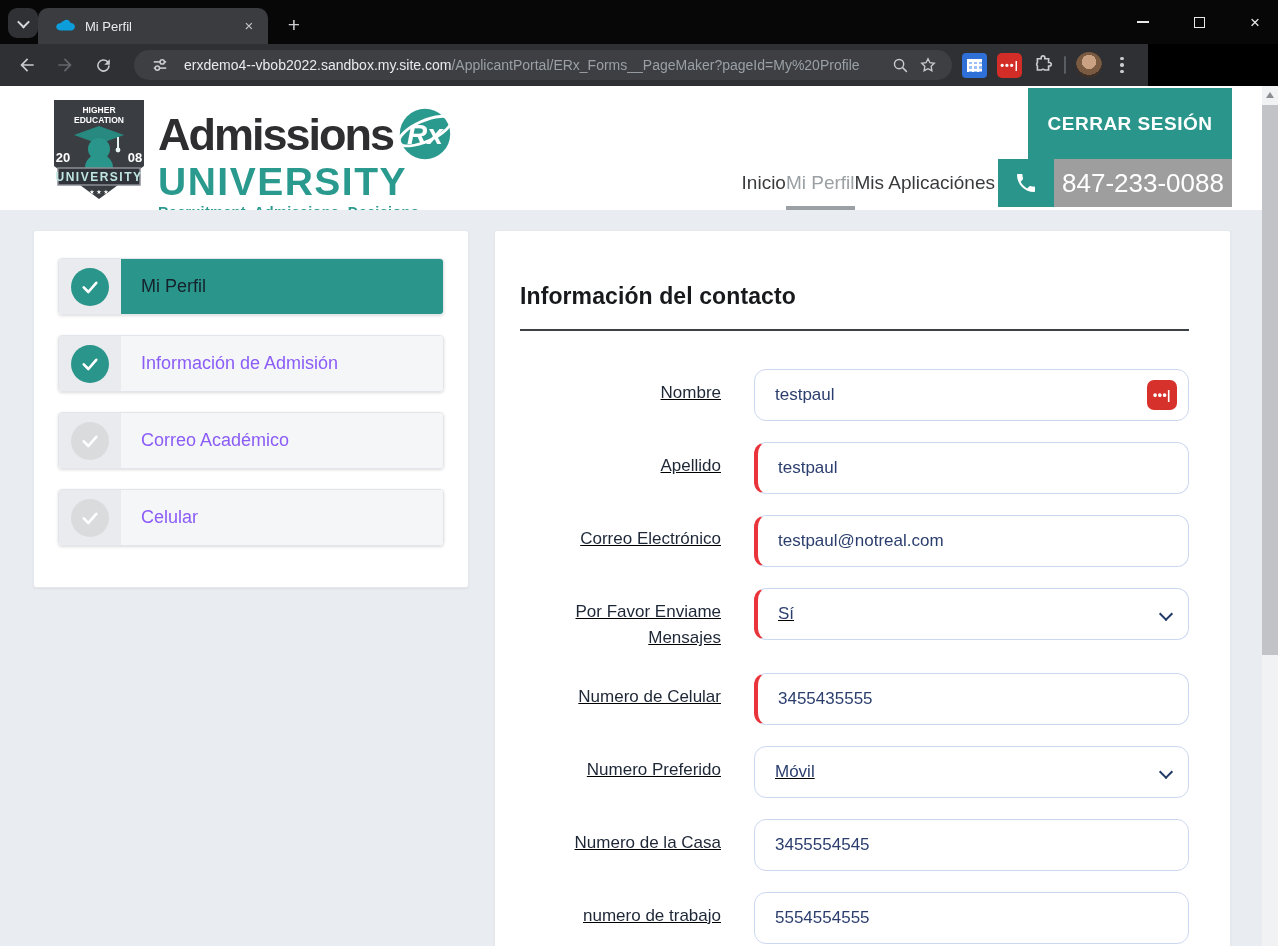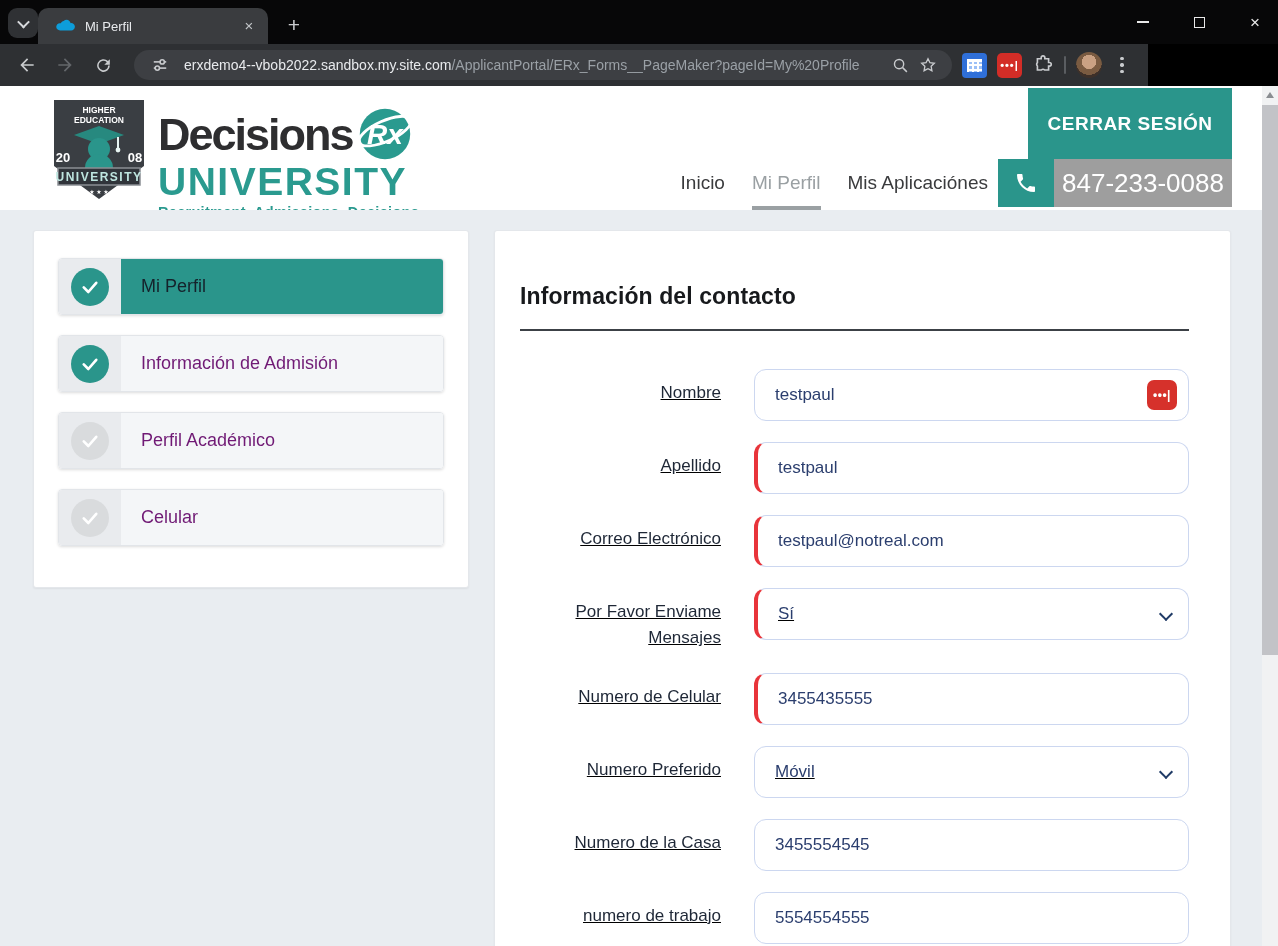--- a/index.html
+++ b/index.html
@@ -58,21 +58,21 @@
   .site-header { position:absolute; left:0; top:0; width:1262px; height:124px; background:#fff; }
   .logo { position:absolute; left:48px; top:10px; display:flex; align-items:flex-start; }
   .crest { width:102px; height:106px; }
   .wordmark { margin-left:8px; padding-top:10px; }
   .wm-row1 { display:flex; align-items:center; }
   .wm-enrollment { font-size:45px; font-weight:bold; letter-spacing:-2px; color:#2e2e30; line-height:1; }
   .rx-badge { width:56px; height:56px; margin-left:4px; }
   .wm-university { font-size:39px; font-weight:bold; letter-spacing:1.5px; color:#2a9a8f; line-height:1.02; }
   .wm-tagline { font-size:14.5px; font-weight:bold; color:#2a9a8f; letter-spacing:.3px; margin-top:2px; }
 
-  .main-nav { position:absolute; right:274px; bottom:0; display:flex; gap:27px; }
+  .main-nav { position:absolute; right:267px; bottom:0; display:flex; }
   .main-nav .nav-item { font-size:19px; color:#3a3b3d; padding-bottom:12px; border-bottom:4px solid transparent; }
   .main-nav .nav-item.active { color:#9aa0a3; border-bottom-color:#9aa0a3; }
 
   .logout-btn { position:absolute; top:2px; right:30px; width:204px; height:71px; background:#2a958b;
                 color:#fff; font-weight:bold; font-size:19px; letter-spacing:.5px;
                 display:flex; align-items:center; justify-content:center; }
   .phone-row { position:absolute; top:73px; right:30px; height:48px; display:flex; }
   .phone-btn { width:56px; height:48px; background:#2a958b; display:flex; align-items:center; justify-content:center; }
   .phone-num { width:178px; height:48px; background:#9e9e9e; color:#fff; font-size:26px;
                display:flex; align-items:center; justify-content:center; }
@@ -81,21 +81,21 @@
 
   .steps-card { position:absolute; left:33px; top:20px; width:436px; height:358px; background:#fff;
                 border:1px solid #e4e7eb; border-radius:3px; box-shadow:0 1px 2px rgba(0,0,0,.06); padding:27px 24px; }
   .step { display:flex; height:57px; margin-bottom:20px; border:1px solid #e2e5e9; border-radius:4px;
           box-shadow:0 1px 3px rgba(0,0,0,.14); overflow:hidden; }
   .step-icon-cell { width:62px; background:#e9ebee; display:flex; align-items:center; justify-content:center; flex:none; }
   .step-check { width:38px; height:38px; border-radius:50%; display:flex; align-items:center; justify-content:center; }
   .step-check.done { background:#2a958b; }
   .step-check.pending { background:#d9dbdd; }
   .step-label-cell { flex:1; background:#f4f6f8; display:flex; align-items:center; padding-left:20px;
-                     font-size:18px; color:#701a75; }
+                     font-size:18px; color:#8b5cf6; }
   .step.active .step-label-cell { background:#2a958b; color:#15222b; }
 
   .form-card { position:absolute; left:494px; top:20px; width:737px; height:726px; background:#fff;
                border:1px solid #e4e7eb; border-radius:3px; box-shadow:0 1px 2px rgba(0,0,0,.06);
                padding:0 41px 0 25px; }
   .form-title { padding-top:52px; font-size:23px; font-weight:bold; color:#17191c; letter-spacing:.1px; }
   .form-hr { border:none; border-top:2px solid #3c4146; margin-top:19px; }
   .form-body { margin-top:38px; }
   .form-row { display:flex; margin-bottom:21px;text-decoration:underline; }
   .form-label { width:201px; text-align:right; margin-right:33px; padding-top:11px; flex:none;
@@ -211,21 +211,21 @@
         <circle cx="51" cy="53" r="11" fill="#2a958b"></circle>
         <path d="M37 72 a14 14 0 0 1 28 0 z" fill="#2a958b"></path>
         <text x="15" y="66" text-anchor="middle" fill="#fff" font-size="13" font-weight="bold" font-family="Liberation Sans, sans-serif">20</text>
         <text x="87" y="66" text-anchor="middle" fill="#fff" font-size="13" font-weight="bold" font-family="Liberation Sans, sans-serif">08</text>
         <rect x="10" y="72" width="82" height="17" fill="#30343a" stroke="#8a8e94" stroke-width="1.5"></rect>
         <text x="51" y="85" text-anchor="middle" fill="#bfe6e0" font-size="12" font-weight="bold" letter-spacing="1.5" font-family="Liberation Sans, sans-serif">UNIVERSITY</text>
         <text x="51" y="98" text-anchor="middle" fill="#fff" font-size="6">★ ★ ★ ★ ★</text>
       </svg>
       <div class="wordmark">
         <div class="wm-row1">
-          <span class="wm-enrollment">Decisions</span>
+          <span class="wm-enrollment">Admissions</span>
           <svg class="rx-badge" viewBox="0 0 60 60">
             <circle cx="30" cy="30" r="27" fill="#2a9a8f"></circle>
             <ellipse cx="30" cy="27" rx="30" ry="11" fill="none" stroke="#fff" stroke-width="3" transform="rotate(-24 30 27)"></ellipse>
             <text x="30" y="41" text-anchor="middle" fill="#fff" font-size="30" font-weight="bold" font-style="italic" font-family="Liberation Sans, sans-serif">Rx</text>
           </svg>
         </div>
         <div class="wm-university">UNIVERSITY</div>
         <div class="wm-tagline">Recruitment. Admissions. Decisions.</div>
       </div>
     </div>
@@ -271,21 +271,21 @@
         <div class="step-label-cell">Información de Admisión</div>
       </div>
       <div class="step">
         <div class="step-icon-cell">
           <span class="step-check pending">
             <svg width="20" height="20" viewBox="0 0 24 24" fill="none" stroke="#fff" stroke-width="3.2" stroke-linecap="round" stroke-linejoin="round">
                 <polyline points="4.5 12.5 10 18 19.5 7"></polyline>
               </svg>
           </span>
         </div>
-        <div class="step-label-cell">Perfil Académico</div>
+        <div class="step-label-cell">Correo Académico</div>
       </div>
       <div class="step">
         <div class="step-icon-cell">
           <span class="step-check pending">
             <svg width="20" height="20" viewBox="0 0 24 24" fill="none" stroke="#fff" stroke-width="3.2" stroke-linecap="round" stroke-linejoin="round">
                 <polyline points="4.5 12.5 10 18 19.5 7"></polyline>
               </svg>
           </span>
         </div>
         <div class="step-label-cell">Celular</div>

